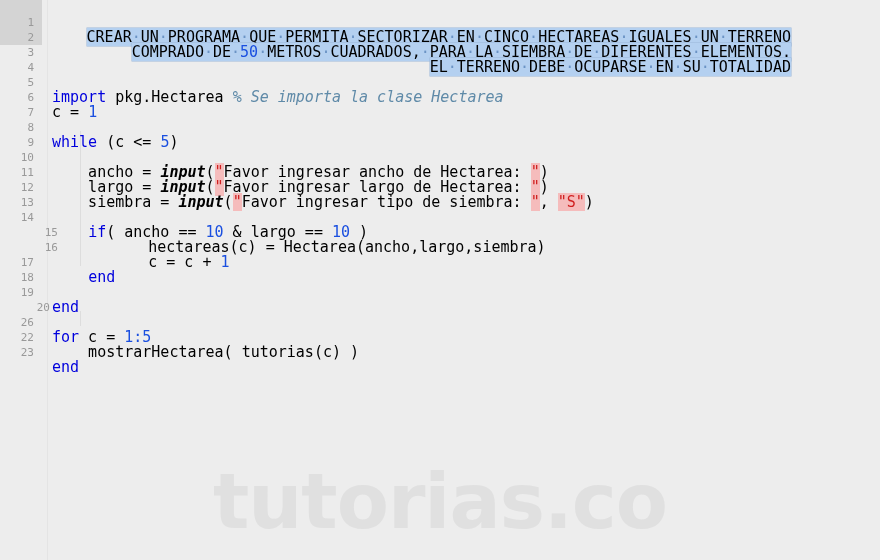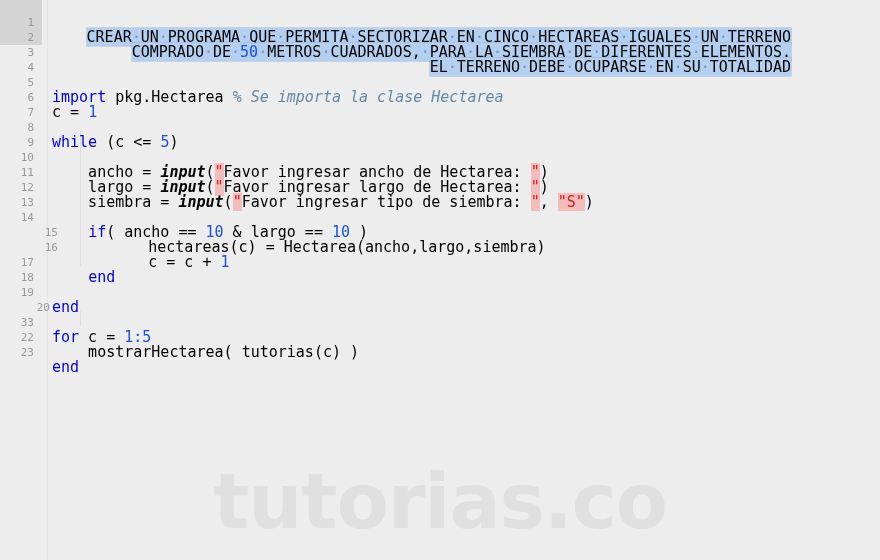--- a/index.html
+++ b/index.html
@@ -231,21 +231,21 @@
     <span class="lineno">19</span>
     <span class="code"><span class="kw">end</span></span>
   </div>
 
   <div class="line" style="top:285px; position:absolute; left:16px; width:880px;">
     <span class="lineno">20</span>
     <span class="code"></span>
   </div>
 
   <div class="line" style="top:300px; position:absolute; left:0; width:880px;">
-    <span class="lineno">33</span>
+    <span class="lineno">26</span>
     <span class="code"><span class="kw">for</span><span> c = </span><span class="num">1:5</span></span>
   </div>
 
   <div class="line" style="top:315px; position:absolute; left:0; width:724px;padding-left:40px;">
     <span class="lineno">22</span>
     <span class="code">    mostrarHectarea( tutorias(c) )</span>
   </div>
 
   <div class="line" style="top:330px; position:absolute; left:0; width:880px;">
     <span class="lineno">23</span>

